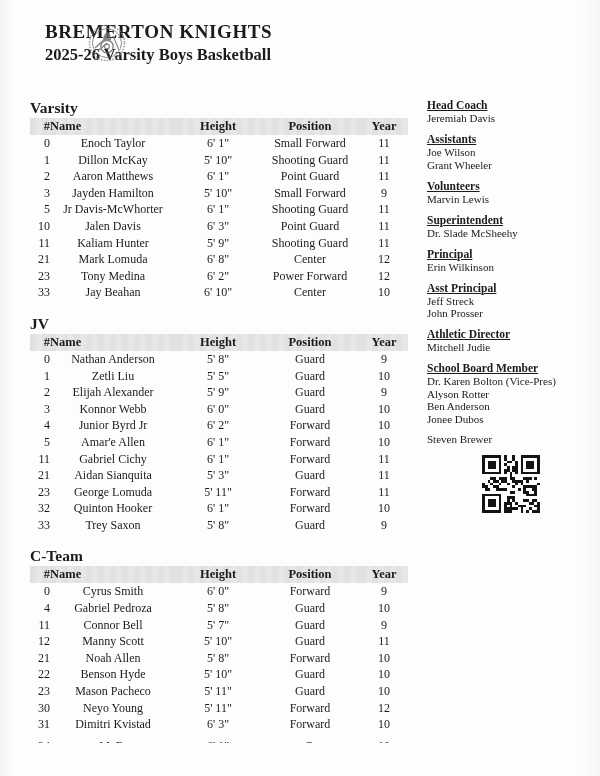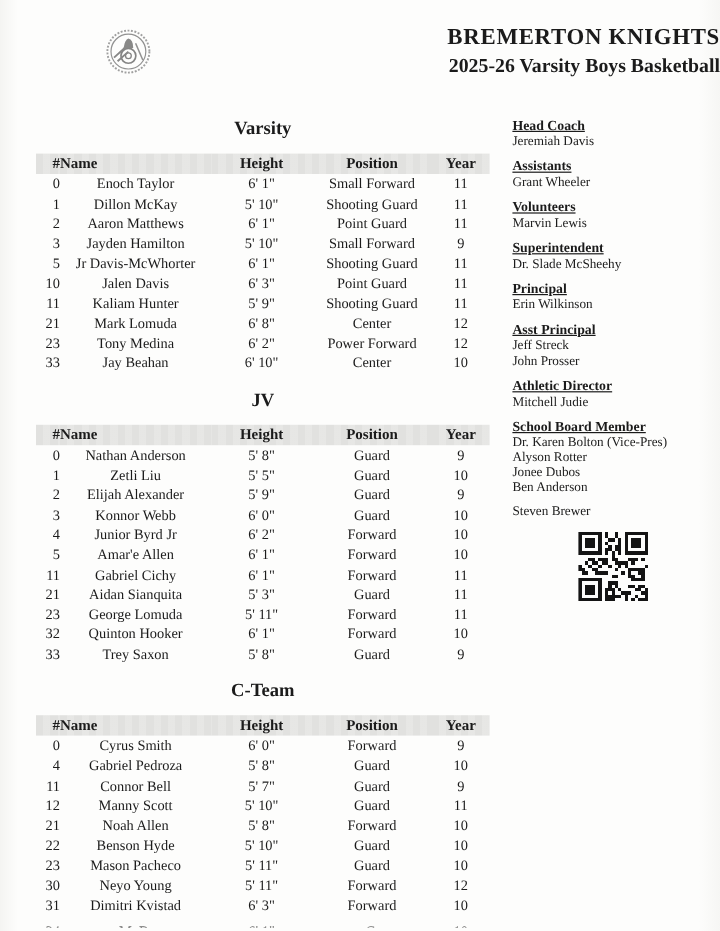--- a/index.html
+++ b/index.html
@@ -9,30 +9,30 @@
     background:linear-gradient(90deg,#f4f4f2 0,#fdfdfc 2.5%,#fdfdfc 97%,#f6f6f4 100%);
     font-family:"Liberation Serif","DejaVu Serif",serif;
     color:#1b1b1b;
     overflow:hidden;
     box-sizing:border-box;
     padding-top:20px;
   }
   
   .doc-header{position:relative;height:62px;}
   .logo{position:absolute;left:86px;top:2px;width:42px;height:42px;opacity:.8;filter:blur(.3px);}
-  .titles{margin-left:45px;width:555px;text-align:right;}
+  .titles{margin-left:45px;width:555px;text-align:left;}
   .title1{font-size:19px;font-weight:bold;letter-spacing:.6px;line-height:24px;}
   .title2{font-size:16.5px;font-weight:bold;line-height:22px;}
   
   .content{display:flex;margin-top:16px;}
   .rosters{width:392px;margin-left:30px;}
   .sidebar{width:168px;margin-left:5px;text-align:left;}
   
   .team-section{margin-bottom:13px;}
-  .team-title{text-align:center;font-size:15.5px;font-weight:bold;line-height:19px;margin-bottom:11px;width:378px;}
+  .team-title{font-size:15.5px;font-weight:bold;line-height:19px;margin-bottom:1px;width:378px;}
   table.roster{border-collapse:collapse;table-layout:fixed;width:378px;}
   table.roster th{
     background:#e6e6e4;
     background-image:repeating-linear-gradient(90deg,rgba(0,0,0,.025) 0 6px,rgba(255,255,255,.03) 6px 12px);
     font-size:12.5px;font-weight:bold;height:17px;padding:0;line-height:17px;
   }
   table.roster td{font-size:12px;height:16.6px;line-height:16.6px;padding:0;}
   col.c-num{width:20px;} col.c-name{width:126px;} col.c-height{width:84px;}
   col.c-pos{width:100px;} col.c-year{width:48px;}
   .cell-num{text-align:right;padding-right:2px;}
@@ -405,20 +405,21 @@
   <div class="staff-group">
     <div class="staff-role">Head Coach</div>
     <div class="staff-names">
               <div class="staff-name">Jeremiah Davis</div>
             </div>
   </div>
 
   <div class="staff-group">
     <div class="staff-role">Assistants</div>
     <div class="staff-names">
+              <div class="staff-name">Joe Wilson</div>
               <div class="staff-name">Grant Wheeler</div>
             </div>
   </div>
 
   <div class="staff-group">
     <div class="staff-role">Volunteers</div>
     <div class="staff-names">
               <div class="staff-name">Marvin Lewis</div>
             </div>
   </div>
@@ -450,22 +451,22 @@
     <div class="staff-names">
               <div class="staff-name">Mitchell Judie</div>
             </div>
   </div>
 
   <div class="staff-group">
     <div class="staff-role">School Board Member</div>
     <div class="staff-names">
               <div class="staff-name">Dr. Karen Bolton (Vice-Pres)</div>
               <div class="staff-name">Alyson Rotter</div>
+              <div class="staff-name">Ben Anderson</div>
               <div class="staff-name">Jonee Dubos</div>
-              <div class="staff-name">Ben Anderson</div>
             </div>
   </div>
 
   <div class="staff-group">
     <div class="staff-names">
               <div class="staff-name">Steven Brewer</div>
             </div>
   </div>
 </div>
       <div class="qr-wrap">

